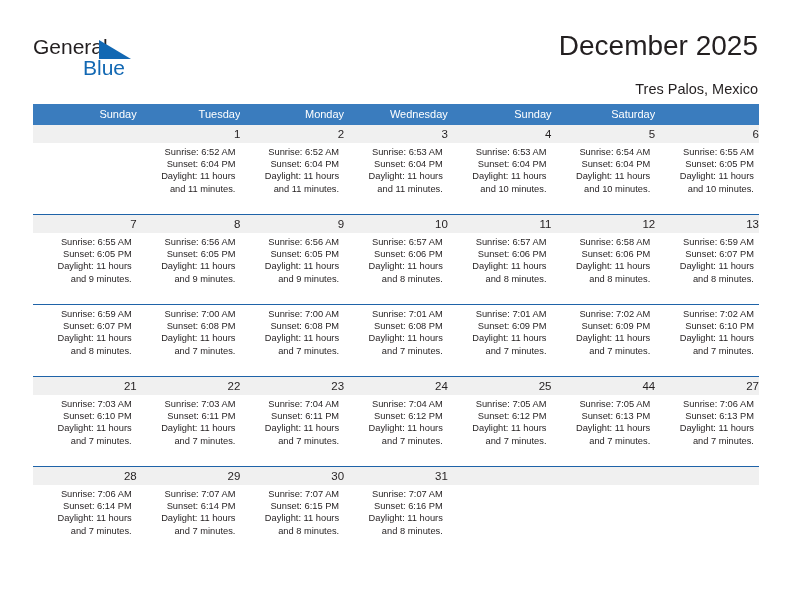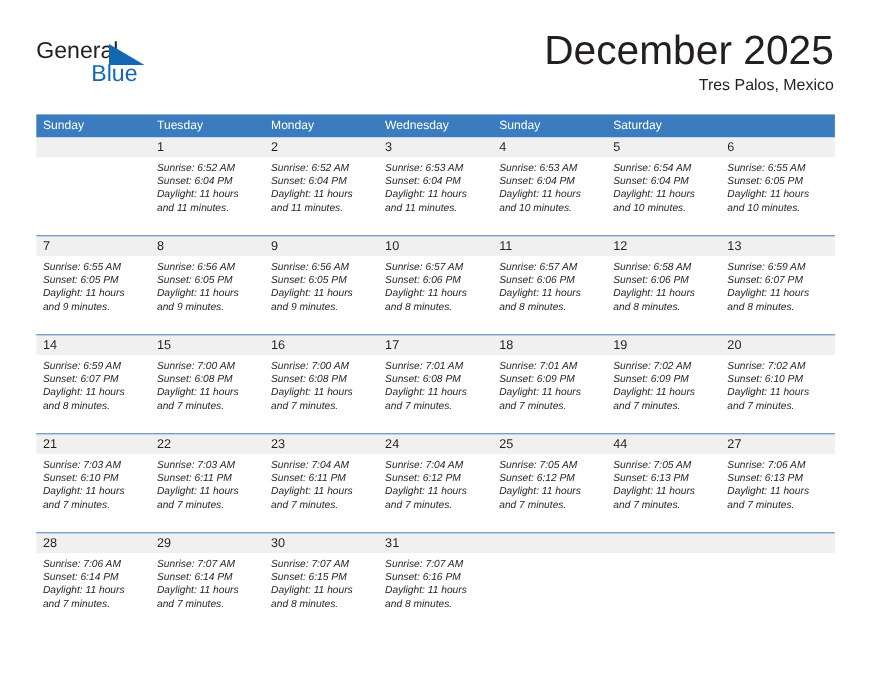--- a/index.html
+++ b/index.html
@@ -60,40 +60,41 @@
     line-height: 22px;
     margin-left: 20px;
   }
   .title-block {
     position: absolute;
     right: 34px;
     top: 29px;
     text-align: right;
   }
   .cal-title {
-    font-size: 37px;
+    font-size: 28px;
     color: #231f20;
     line-height: 34px;
     white-space: nowrap;
     margin-left: 34px;
   }
   .cal-subtitle {
-    margin-top: 6px;
+    margin-top: 17px;
     font-size: 14.5px;
     color: #231f20;
     line-height: 18px;
     white-space: nowrap;
   }
 
   
   .calendar {
     position: absolute;
     left: 33px;
     top: 104px;
     width: 726px;
+    text-align: right;
   }
   .dow-row {
     display: flex;
     width: 726px;
     height: 21px;
     background: #3a7cbe;
   }
   .dow {
     flex: 0 0 103.714px;
     width: 103.714px;
@@ -135,21 +136,20 @@
     background: #ffffff;
   }
   .detail {
     flex: 0 0 103.714px;
     width: 103.714px;
     box-sizing: border-box;
     padding: 3px 5px 0 6px;
     font-size: 9.3px;
     line-height: 12.2px;
     color: #231f20;
-    font-style: italic;
   }
   .detail span {
     display: block;
     white-space: nowrap;
   }
 </style>
 </head>
 <body>
 
 <div class="page">
@@ -282,29 +282,20 @@
             </div>
             <div class="detail">
               <span>Sunrise: 6:59 AM</span>
               <span>Sunset: 6:07 PM</span>
               <span>Daylight: 11 hours</span>
               <span>and 8 minutes.</span>
             </div>
           </div>
         </div>
         <div class="week">
-          <div class="daynum-band">
-            <div class="daynum">14</div>
-            <div class="daynum">15</div>
-            <div class="daynum">16</div>
-            <div class="daynum">17</div>
-            <div class="daynum">18</div>
-            <div class="daynum">19</div>
-            <div class="daynum">20</div>
-          </div>
           <div class="detail-band">
             <div class="detail">
               <span>Sunrise: 6:59 AM</span>
               <span>Sunset: 6:07 PM</span>
               <span>Daylight: 11 hours</span>
               <span>and 8 minutes.</span>
             </div>
             <div class="detail">
               <span>Sunrise: 7:00 AM</span>
               <span>Sunset: 6:08 PM</span>

